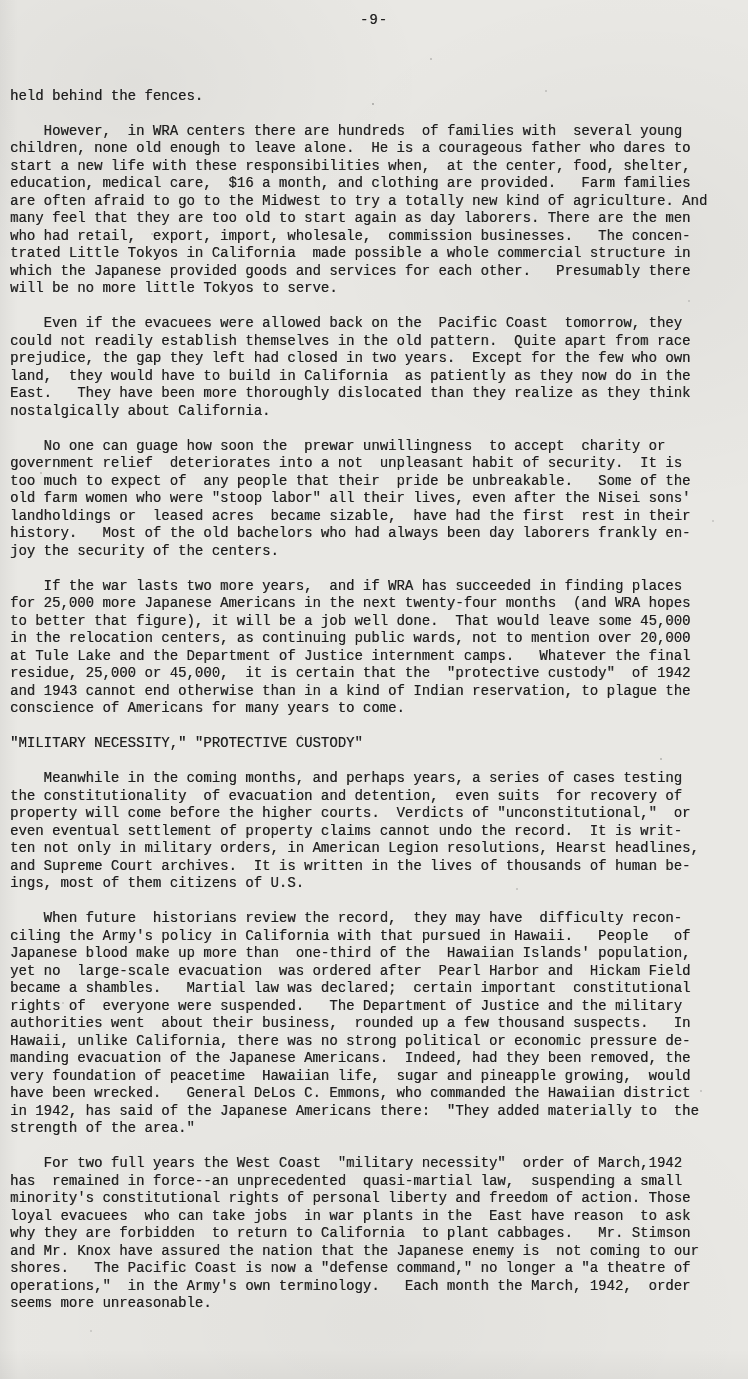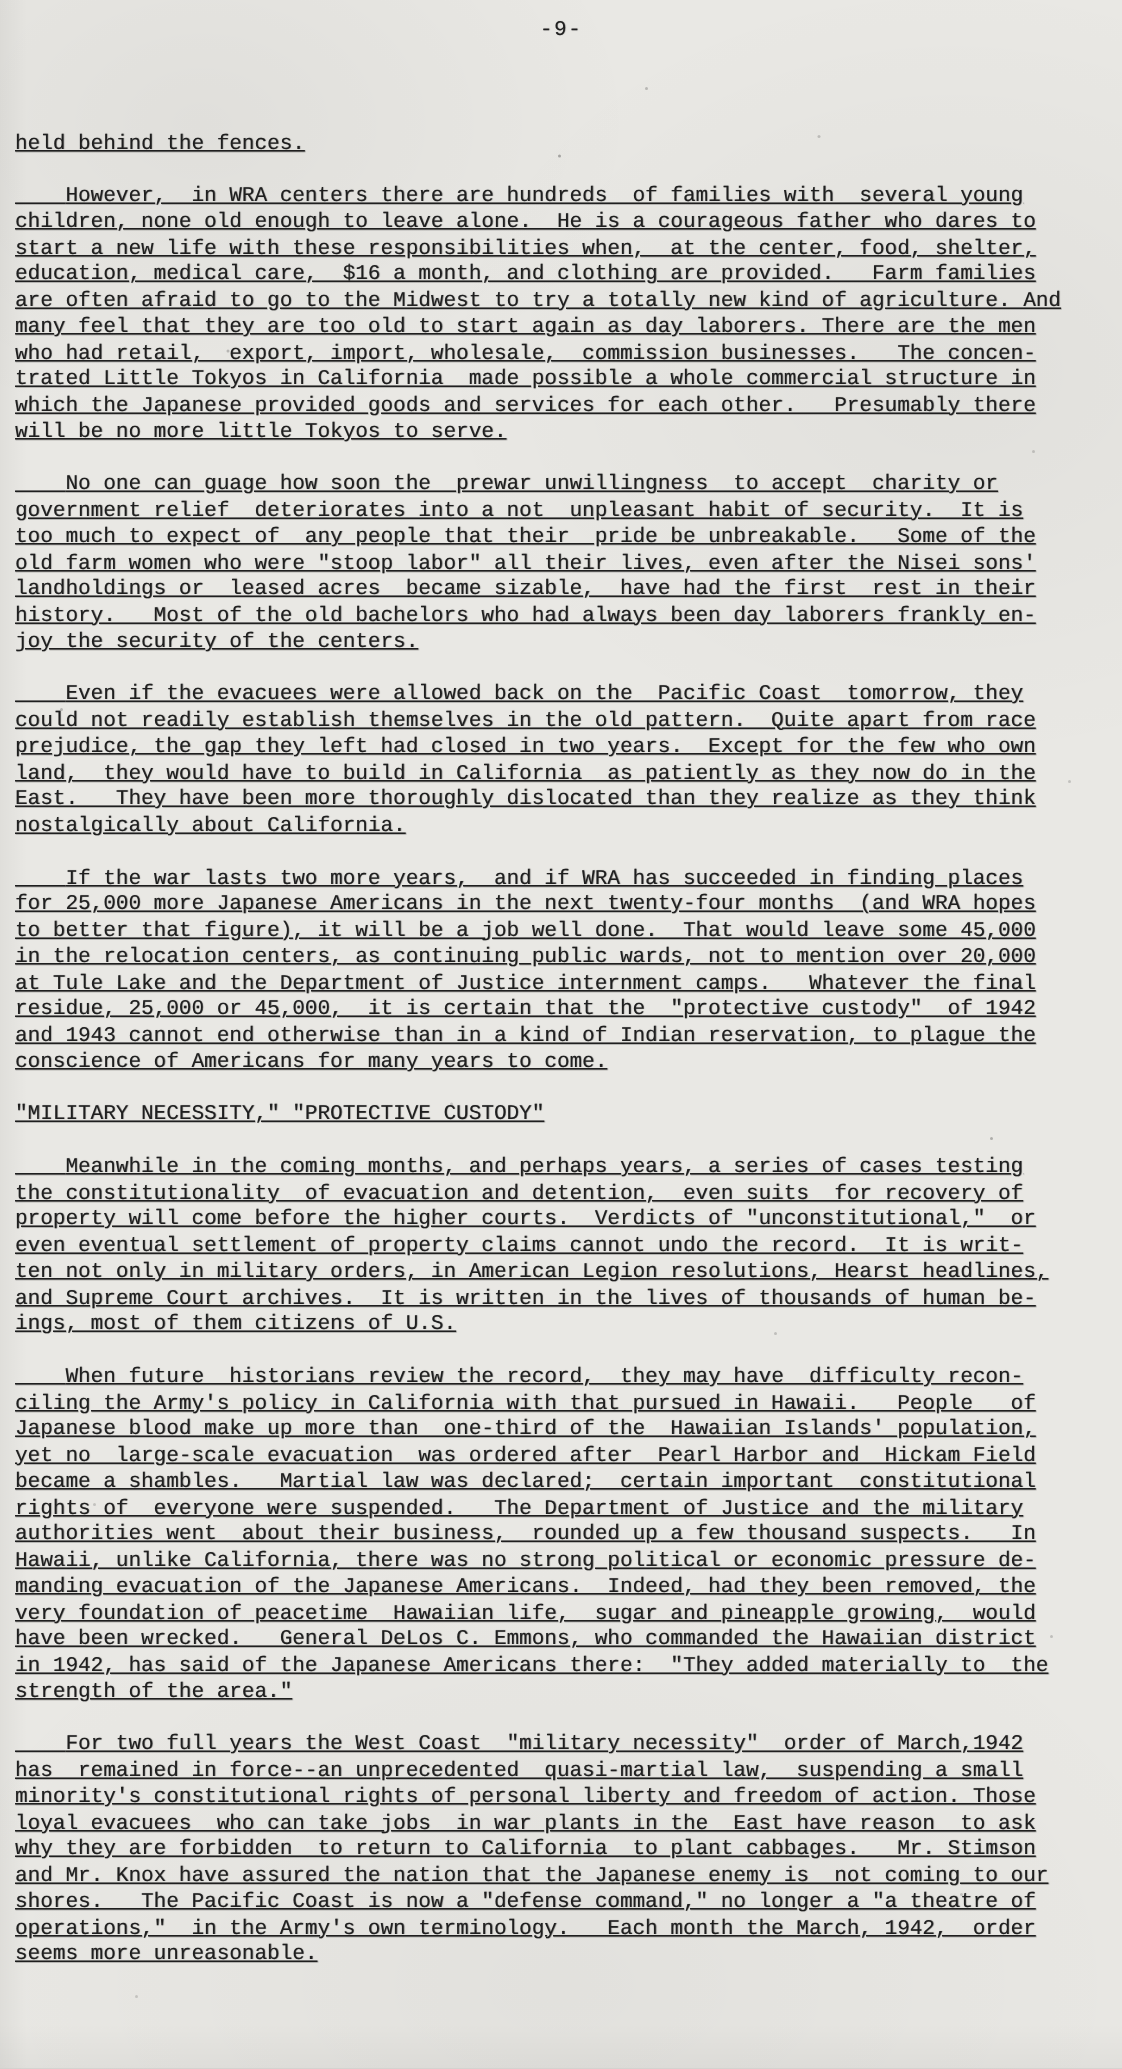--- a/index.html
+++ b/index.html
@@ -34,21 +34,20 @@
     letter-spacing: 1px;
   }
   .body-text {
     padding: 58px 8px 0 10px;
   }
   p.para, p.line, .section-heading {
     margin: 0 0 17.5px 0;
     white-space: pre-wrap;
     font-size: inherit;
     font-weight: normal;
-    text-decoration: underline;
   }
   .speckles {
     position: absolute;
     top: 0; left: 0;
     width: 2px; height: 2px;
     border-radius: 50%;
     background: transparent;
     pointer-events: none;
     box-shadow:
       372px 103px 0 0 rgba(40,40,40,0.35),
@@ -84,34 +83,34 @@
 children, none old enough to leave alone.  He is a courageous father who dares to
 start a new life with these responsibilities when,  at the center, food, shelter,
 education, medical care,  $16 a month, and clothing are provided.   Farm families
 are often afraid to go to the Midwest to try a totally new kind of agriculture. And
 many feel that they are too old to start again as day laborers. There are the men
 who had retail,  export, import, wholesale,  commission businesses.   The concen-
 trated Little Tokyos in California  made possible a whole commercial structure in
 which the Japanese provided goods and services for each other.   Presumably there
 will be no more little Tokyos to serve.</p>
 
+    <p class="para ink">    Even if the evacuees were allowed back on the  Pacific Coast  tomorrow, they
+could not readily establish themselves in the old pattern.  Quite apart from race
+prejudice, the gap they left had closed in two years.  Except for the few who own
+land,  they would have to build in California  as patiently as they now do in the
+East.   They have been more thoroughly dislocated than they realize as they think
+nostalgically about California.</p>
+
     <p class="para ink">    No one can guage how soon the  prewar unwillingness  to accept  charity or
 government relief  deteriorates into a not  unpleasant habit of security.  It is
 too much to expect of  any people that their  pride be unbreakable.   Some of the
 old farm women who were "stoop labor" all their lives, even after the Nisei sons'
 landholdings or  leased acres  became sizable,  have had the first  rest in their
 history.   Most of the old bachelors who had always been day laborers frankly en-
 joy the security of the centers.</p>
-
-    <p class="para ink">    Even if the evacuees were allowed back on the  Pacific Coast  tomorrow, they
-could not readily establish themselves in the old pattern.  Quite apart from race
-prejudice, the gap they left had closed in two years.  Except for the few who own
-land,  they would have to build in California  as patiently as they now do in the
-East.   They have been more thoroughly dislocated than they realize as they think
-nostalgically about California.</p>
 
     <p class="para ink">    If the war lasts two more years,  and if WRA has succeeded in finding places
 for 25,000 more Japanese Americans in the next twenty-four months  (and WRA hopes
 to better that figure), it will be a job well done.  That would leave some 45,000
 in the relocation centers, as continuing public wards, not to mention over 20,000
 at Tule Lake and the Department of Justice internment camps.   Whatever the final
 residue, 25,000 or 45,000,  it is certain that the  "protective custody"  of 1942
 and 1943 cannot end otherwise than in a kind of Indian reservation, to plague the
 conscience of Americans for many years to come.</p>
 

